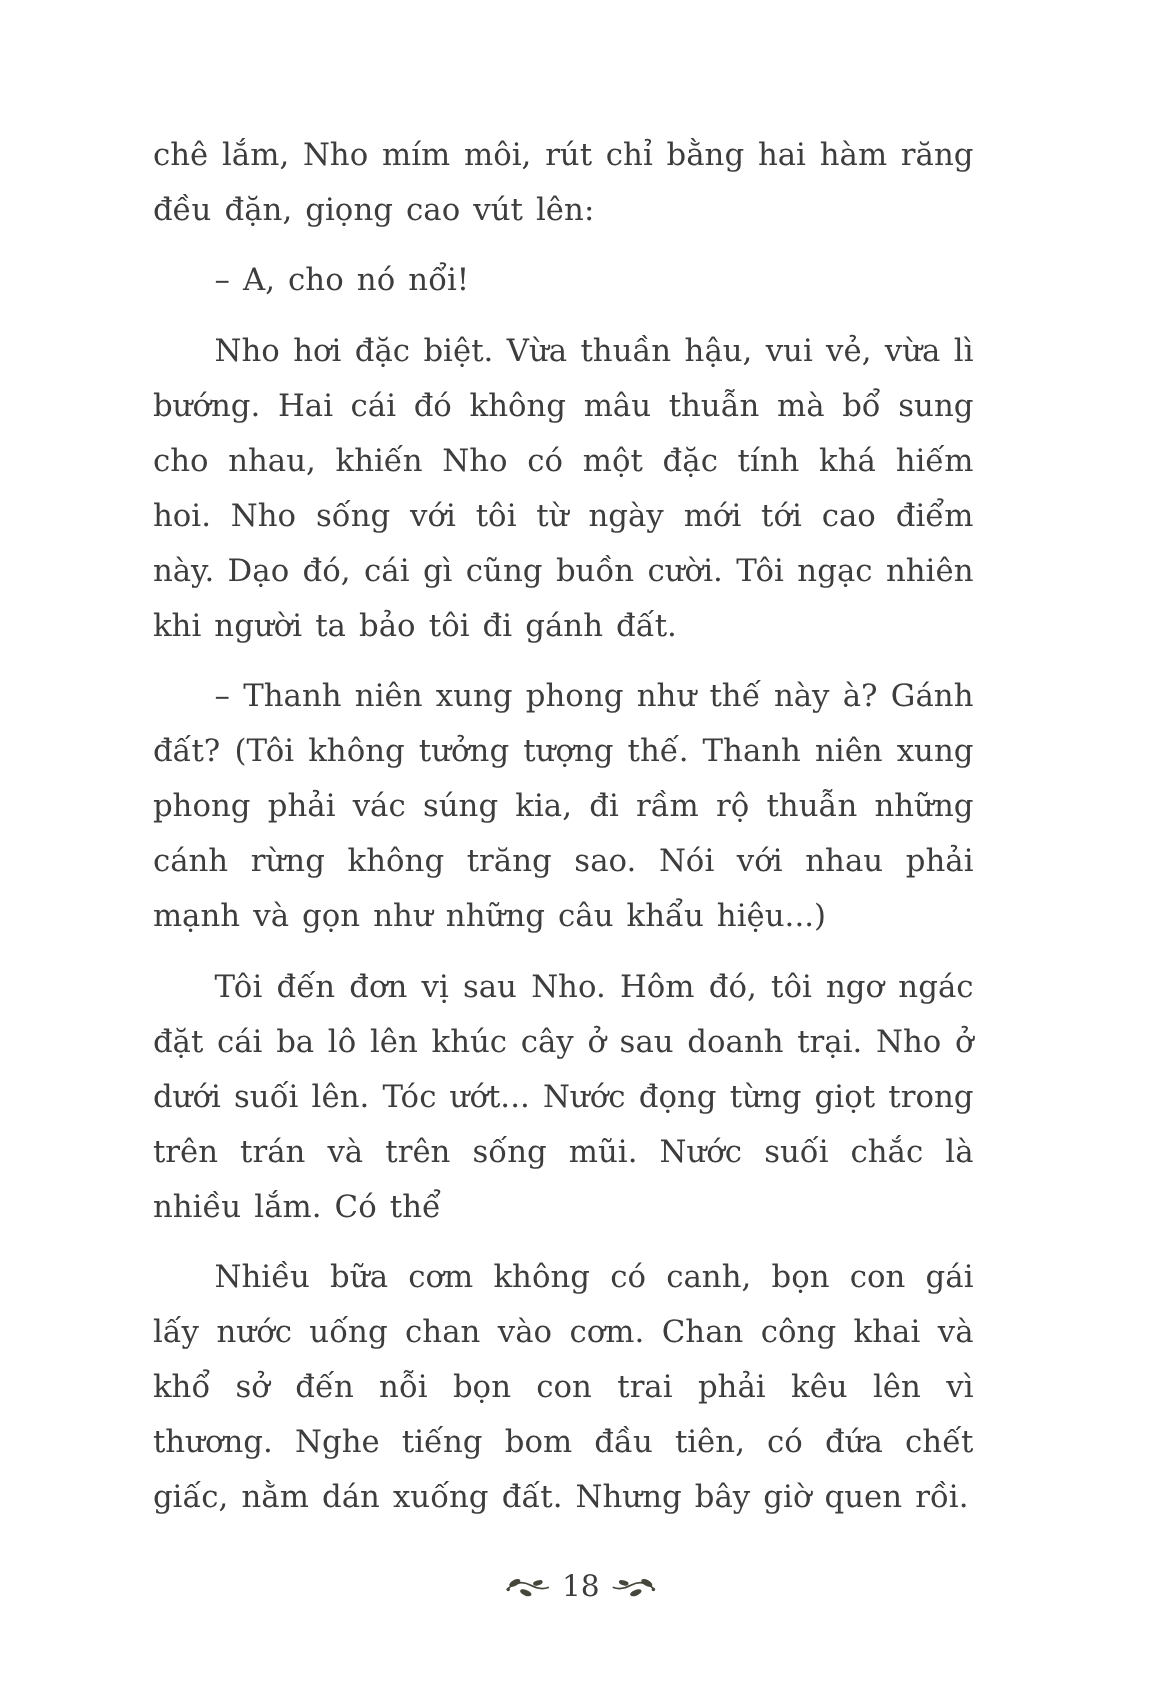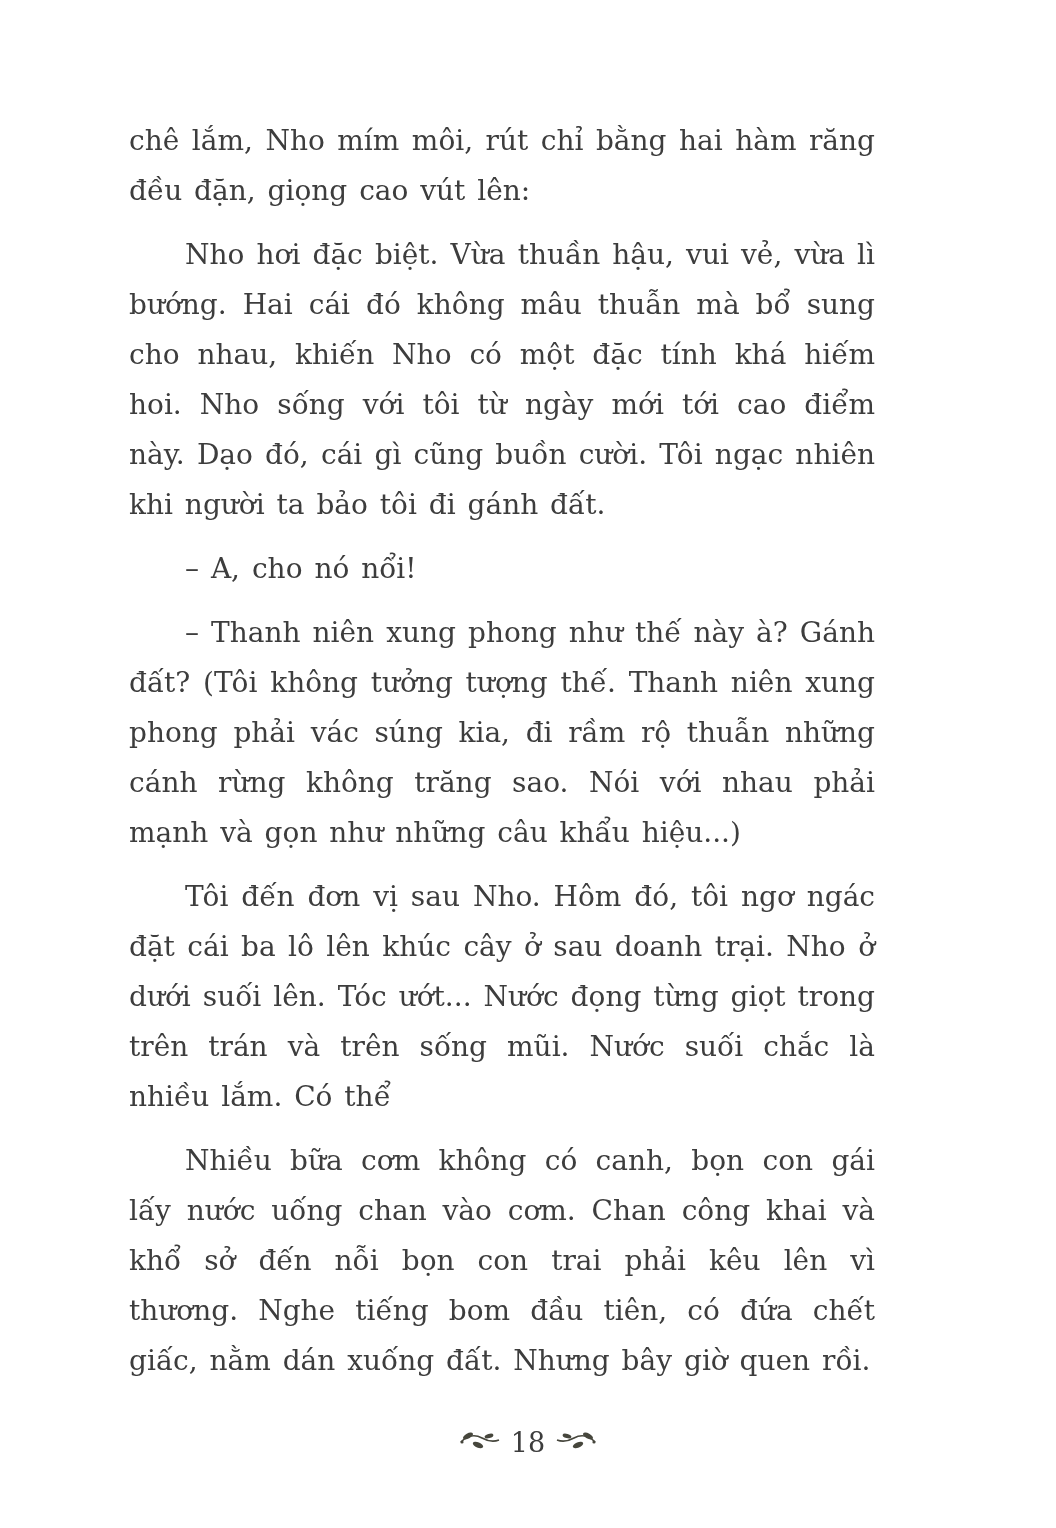--- a/index.html
+++ b/index.html
@@ -12,21 +12,21 @@
     width: 1056px;
     height: 1528px;
     background: #ffffff;
     overflow: hidden;
     font-family: "DejaVu Serif", "Liberation Serif", serif;
     color: #3d3d3d;
   }
   .text-block {
     position: absolute;
     top: 116px;
-    left: 129px;
+    left: 139px;
     width: 746px;
   }
   .para {
     margin: 0 0 14px 0;
     font-size: 28px;
     line-height: 50px;
     text-align: justify;
     text-justify: inter-word;
     word-spacing: 3px;
     text-indent: 56px;
@@ -34,21 +34,21 @@
   .para.no-indent {
     text-indent: 0;
   }
   .footer {
     position: absolute;
     left: 0;
     right: 0;
     bottom: 72px;
     display: flex;
     justify-content: center;
-    align-items: flex-start;
+    align-items: flex-end;
     gap: 10px;
   }
   .page-number {
     font-size: 27px;
     color: #3d3d3d;
     line-height: 1;
   }
   .ornament {
     display: inline-flex;
     align-items: center;
@@ -58,22 +58,22 @@
     transform: scaleX(-1);
   }
 </style>
 </head>
 <body>
 
 <div class="page">
 
   <div class="text-block">
     <p class="para no-indent">chê lắm, Nho mím môi, rút chỉ bằng hai hàm răng đều đặn, giọng cao vút lên:</p>
+    <p class="para">– A, cho nó nổi!</p>
     <p class="para">Nho hơi đặc biệt. Vừa thuần hậu, vui vẻ, vừa lì bướng. Hai cái đó không mâu thuẫn mà bổ sung cho nhau, khiến Nho có một đặc tính khá hiếm hoi. Nho sống với tôi từ ngày mới tới cao điểm này. Dạo đó, cái gì cũng buồn cười. Tôi ngạc nhiên khi người ta bảo tôi đi gánh đất.</p>
-    <p class="para">– A, cho nó nổi!</p>
     <p class="para">– Thanh niên xung phong như thế này à? Gánh đất? (Tôi không tưởng tượng thế. Thanh niên xung phong phải vác súng kia, đi rầm rộ thuẫn những cánh rừng không trăng sao. Nói với nhau phải mạnh và gọn như những câu khẩu hiệu...)</p>
     <p class="para">Tôi đến đơn vị sau Nho. Hôm đó, tôi ngơ ngác đặt cái ba lô lên khúc cây ở sau doanh trại. Nho ở dưới suối lên. Tóc ướt... Nước đọng từng giọt trong trên trán và trên sống mũi. Nước suối chắc là nhiều lắm. Có thể</p>
     <p class="para">Nhiều bữa cơm không có canh, bọn con gái lấy nước uống chan vào cơm. Chan công khai và khổ sở đến nỗi bọn con trai phải kêu lên vì thương. Nghe tiếng bom đầu tiên, có đứa chết giấc, nằm dán xuống đất. Nhưng bây giờ quen rồi.</p>
   </div>
 
   <div class="footer">
     <span class="ornament left">
       <svg width="42" height="24" viewBox="0 0 42 24" aria-hidden="true">
         <path d="M2 13 Q 12 3 23 9 Q 32 14 40 11" stroke="currentColor" fill="none" stroke-width="1.6"></path>
         <ellipse cx="9" cy="7" rx="5.5" ry="2.6" fill="currentColor" transform="rotate(-28 9 7)"></ellipse>

